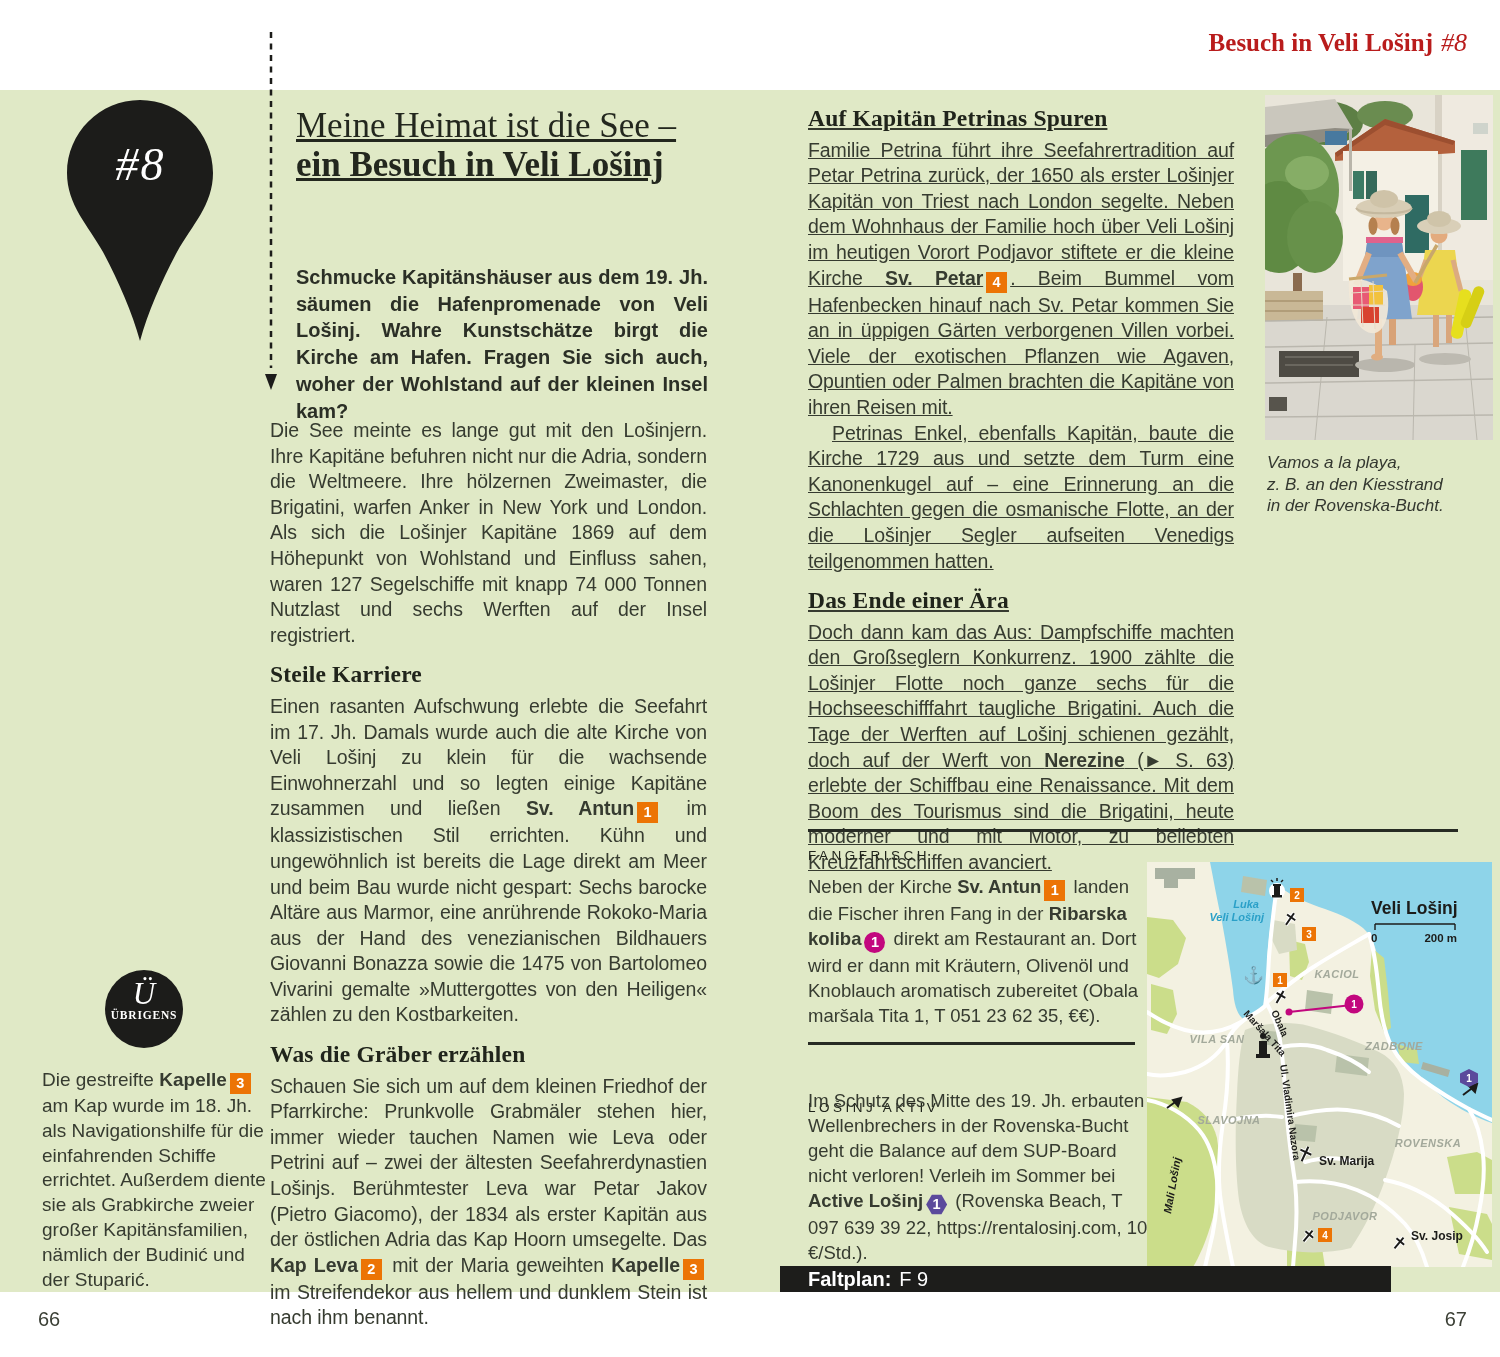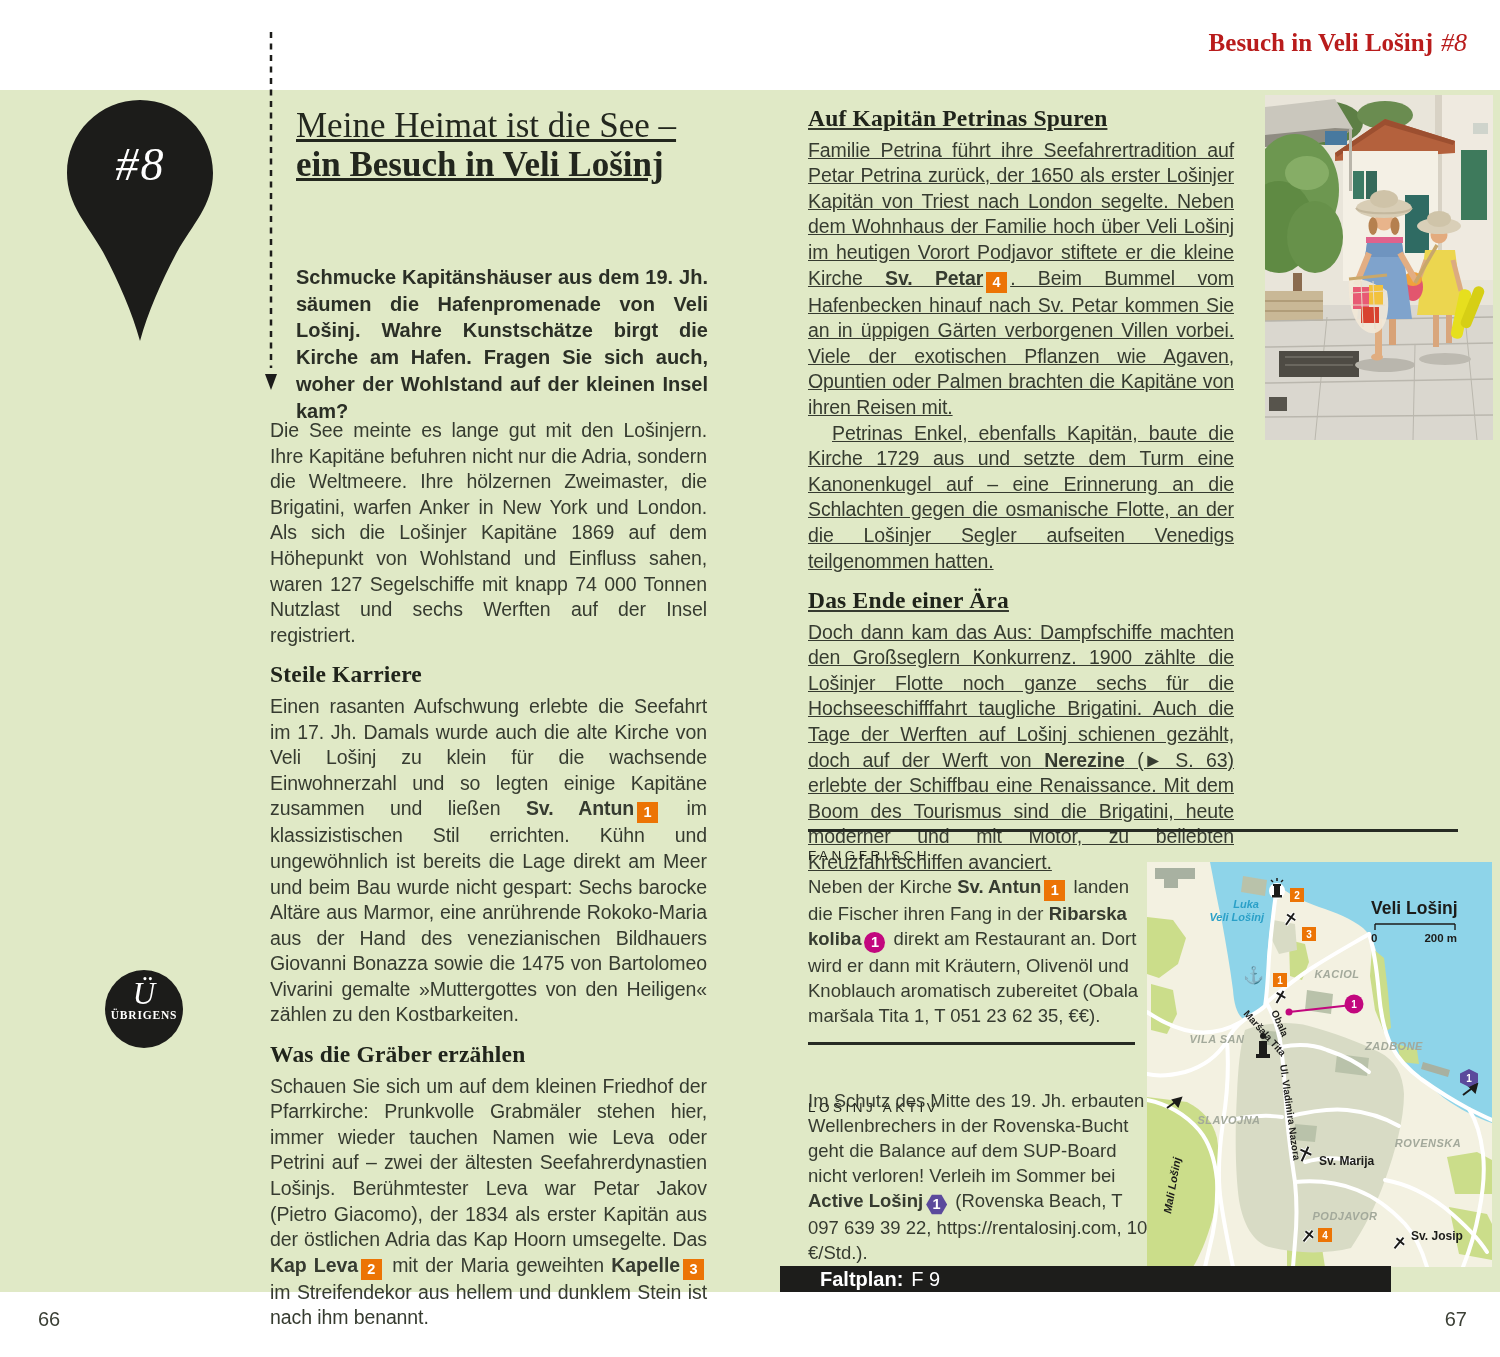--- a/index.html
+++ b/index.html
@@ -43,21 +43,21 @@
   .rule{position:absolute;height:2.5px;background:#272b23;}
   .rule1{left:808px;top:829px;width:650px;}
   .rule2{left:808px;top:1042px;width:327px;}
   .box-label{position:absolute;left:808px;font-size:13.5px;letter-spacing:3.5px;color:#20241b;font-weight:400;}
   .box-label1{top:848px;}
   .box-label2{top:1100px;}
   .box-text{position:absolute;left:808px;width:342px;font-size:18.5px;line-height:25px;color:#363b30;}
   .box-text1{top:874px;}
   .box-text2{top:1088px;}
   
-  .faltplan{position:absolute;left:780px;top:1266px;width:611px;height:26px;background:#1d1d1b;color:#ffffff;font-size:20px;line-height:26px;padding-left:40px;box-sizing:border-box;}
+  .faltplan{position:absolute;left:780px;top:1266px;width:611px;height:26px;background:#1d1d1b;color:#ffffff;font-size:20px;line-height:26px;padding-left:28px;box-sizing:border-box;}
   .faltplan b{font-weight:700;margin-right:8px;}
   
   .map{position:absolute;left:1147px;top:862px;width:345px;height:405px;}
   
   .pagenum{position:absolute;bottom:26px;font-size:20px;color:#3c4036;}
   .pn-left{left:38px;}
   .pn-right{right:33px;}
 </style>
 </head>
 <body>
@@ -92,20 +92,21 @@
       <p>Familie Petrina führt ihre Seefahrertradition auf Petar Petrina zurück, der 1650 als erster Lošinjer Kapitän von Triest nach London segelte. Neben dem Wohnhaus der Familie hoch über Veli Lošinj im heutigen Vorort Podjavor stiftete er die kleine Kirche <b>Sv. Petar</b><span class="ibadge ib-orange">4</span>. Beim Bummel vom Hafenbecken hinauf nach Sv. Petar kommen Sie an in üppigen Gärten verborgenen Villen vorbei. Viele der exotischen Pflanzen wie Agaven, Opuntien oder Palmen brachten die Kapitäne von ihren Reisen mit.</p>
       <p class="indent">Petrinas Enkel, ebenfalls Kapitän, baute die Kirche 1729 aus und setzte dem Turm eine Kanonenkugel auf – eine Erinnerung an die Schlachten gegen die osmanische Flotte, an der die Lošinjer Segler aufseiten Venedigs teilgenommen hatten.</p>
       <h2>Das Ende einer Ära</h2>
       <p>Doch dann kam das Aus: Dampfschiffe machten den Großseglern Konkurrenz. 1900 zählte die Lošinjer Flotte noch ganze sechs für die Hochseeschifffahrt taugliche Brigatini. Auch die Tage der Werften auf Lošinj schienen gezählt, doch auf der Werft von <b>Nerezine</b> (► S. 63) erlebte der Schiffbau eine Renaissance. Mit dem Boom des Tourismus sind die Brigatini, heute moderner und mit Motor, zu beliebten Kreuzfahrtschiffen avanciert.</p>
     </div>
 
   <div class="ue-circle">
     <span class="ue-letter">Ü</span>
     <span class="ue-word">ÜBRIGENS</span>
   </div>
+  <div class="ue-text">Die gestreifte <b>Kapelle</b><span class="ibadge ib-orange">3</span> am Kap wurde im 18. Jh. als Navigationshilfe für die einfahrenden Schiffe errichtet. Außerdem diente sie als Grabkirche zweier großer Kapitänsfamilien, nämlich der Budinić und der Stuparić.</div>
 
   <div class="photo">
     <svg width="228" height="345" viewBox="0 0 228 345">
       <rect width="228" height="345" fill="#dad7cf"></rect>
       <rect width="228" height="210" fill="#e9e5da"></rect>
       <ellipse cx="60" cy="28" rx="38" ry="22" fill="#5d7f45"></ellipse>
       <ellipse cx="205" cy="14" rx="30" ry="18" fill="#56793f"></ellipse>
       <ellipse cx="120" cy="20" rx="28" ry="14" fill="#6a8c50"></ellipse>
       <rect x="170" y="0" width="58" height="185" fill="#efeae0"></rect>
       <rect x="170" y="0" width="7" height="185" fill="#d8d2c5"></rect>
@@ -176,20 +177,23 @@
       <line x1="84" y1="184" x2="122" y2="180" stroke="#caa86a" stroke-width="3"></line>
       <circle cx="119" cy="126" r="9.5" fill="#e8b48b"></circle>
       <path d="M109,122 C109,114 129,114 129,122 L129,118 C125,110 113,110 109,118 Z" fill="#b5804f"></path>
       <ellipse cx="108" cy="131" rx="4.5" ry="9" fill="#b5804f"></ellipse>
       <ellipse cx="130" cy="131" rx="4.5" ry="9" fill="#b5804f"></ellipse>
       <ellipse cx="119" cy="113" rx="28" ry="10" fill="#d8cdb5"></ellipse>
       <ellipse cx="119" cy="104" rx="14" ry="9" fill="#cfc3a8"></ellipse>
       <path d="M91,113 C95,120 143,120 147,113" fill="none" stroke="#c4b89e" stroke-width="2"></path>
     </svg>
   </div>
+  <div class="caption">Vamos a la playa,
+z. B. an den Kiesstrand
+in der Rovenska-Bucht.</div>
 
   <div class="rule rule1"></div>
   <div class="box-label box-label1">FANGFRISCH</div>
   <div class="box-text box-text1">Neben der Kirche <b>Sv. Antun</b><span class="ibadge ib-orange">1</span> landen die Fischer ihren Fang in der <b>Ribarska koliba</b><span class="ibadge ib-magenta">1</span> direkt am Restaurant an. Dort wird er dann mit Kräutern, Olivenöl und Knoblauch aromatisch zubereitet (Obala maršala Tita 1, T 051 23 62 35, €€).</div>
   <div class="rule rule2"></div>
   <div class="box-label box-label2">LOŠINJ AKTIV</div>
   <div class="box-text box-text2">Im Schutz des Mitte des 19. Jh. erbauten Wellenbrechers in der Rovenska-Bucht geht die Balance auf dem SUP-Board nicht verloren! Verleih im Sommer bei <b>Active Lošinj</b><span class="ibadge ib-purple">1</span> (Rovenska Beach, T 097 639 39 22, https://rentalosinj.com, 10 €/Std.).</div>
 
   <div class="map">
     <svg width="345" height="405" viewBox="0 0 345 405">

